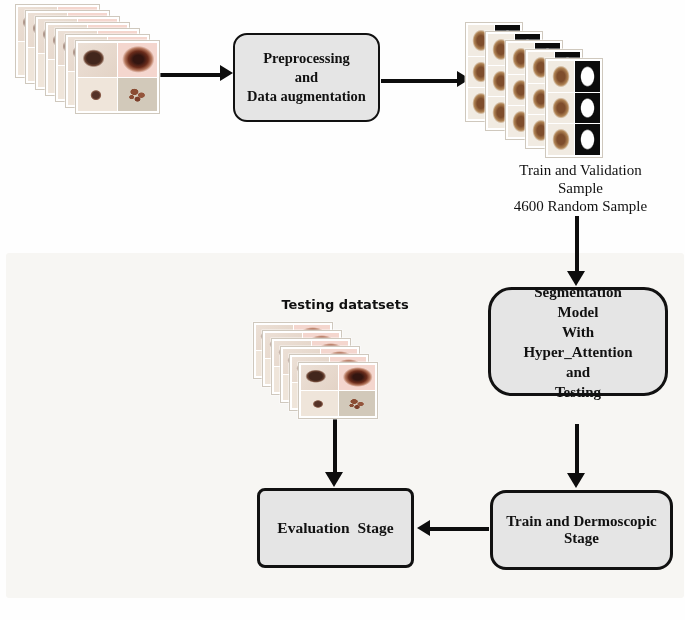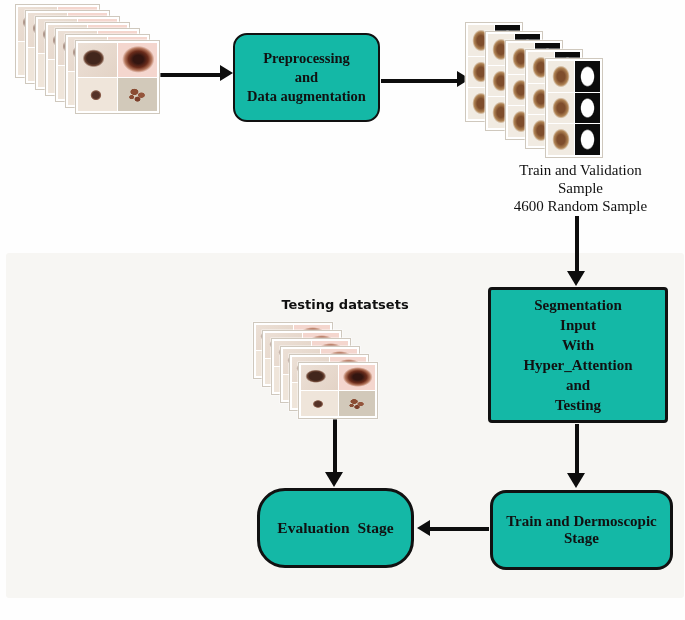--- a/index.html
+++ b/index.html
@@ -8,30 +8,30 @@
     background:#fefefe;
     font-family:"Liberation Serif", serif;
     color:#111;
   }
   .panel{
     position:absolute;left:6px;top:253px;width:678px;height:345px;
     background:#f7f6f3;border-radius:3px;
   }
   
   .fbox{
-    position:absolute;background:#14b8a6;border:3px solid #111;
+    position:absolute;background:#e5e5e5;border:3px solid #111;
     display:flex;flex-direction:column;align-items:center;justify-content:center;
     text-align:center;font-weight:bold;box-sizing:border-box;
   }
   .fbox .bline{line-height:19px;font-size:14.5px;}
   #preprocessing-box{left:233px;top:33px;width:147px;height:89px;border-radius:14px;border-width:2.5px;}
-  #segmentation-box{left:488px;top:287px;width:180px;height:136px;border-radius:4px;}
+  #segmentation-box{left:488px;top:287px;width:180px;height:109px;border-radius:24px;}
   #segmentation-box .bline{font-size:15px;line-height:20px;}
   #train-stage-box{left:490px;top:490px;width:183px;height:80px;border-radius:16px;font-size:15px;}
-  #evaluation-box{left:257px;top:488px;width:157px;height:80px;border-radius:28px;font-size:15.5px;white-space:pre;}
+  #evaluation-box{left:257px;top:488px;width:157px;height:80px;border-radius:8px;font-size:15.5px;white-space:pre;}
   
   .lbl{position:absolute;text-align:center;}
   #input-label{left:8px;top:111px;width:200px;font-weight:bold;font-size:15.5px;line-height:19px;}
   #train-label{left:478px;top:161px;width:205px;font-size:15px;line-height:18px;text-align:center;}
   #testing-label{left:265px;top:297px;width:160px;font-family:"DejaVu Sans",sans-serif;font-weight:bold;font-size:13px;}
   
   .shaft{position:absolute;background:#0d0d0d;}
   .h{height:3.5px}.v{width:3.5px}
   .head{position:absolute;width:0;height:0;}
   .head.right{border-top:8.5px solid transparent;border-bottom:8.5px solid transparent;border-left:13px solid #0d0d0d;}
@@ -188,21 +188,21 @@
     <div>4600 Random Sample</div>
   </div>
 
   <div>
     <span class="shaft v" style="left:575px;top:216px;height:56px"></span>
     <span class="head down" style="left:567px;top:271px"></span>
   </div>
 
   <div class="fbox" id="segmentation-box">
     <div class="bline">Segmentation</div>
-    <div class="bline">Input</div>
+    <div class="bline">Model</div>
     <div class="bline">With</div>
     <div class="bline">Hyper_Attention</div>
     <div class="bline">and</div>
     <div class="bline">Testing</div>
   </div>
 
   <div>
     <span class="shaft v" style="left:575px;top:424px;height:50px"></span>
     <span class="head down" style="left:567px;top:473px"></span>
   </div>

